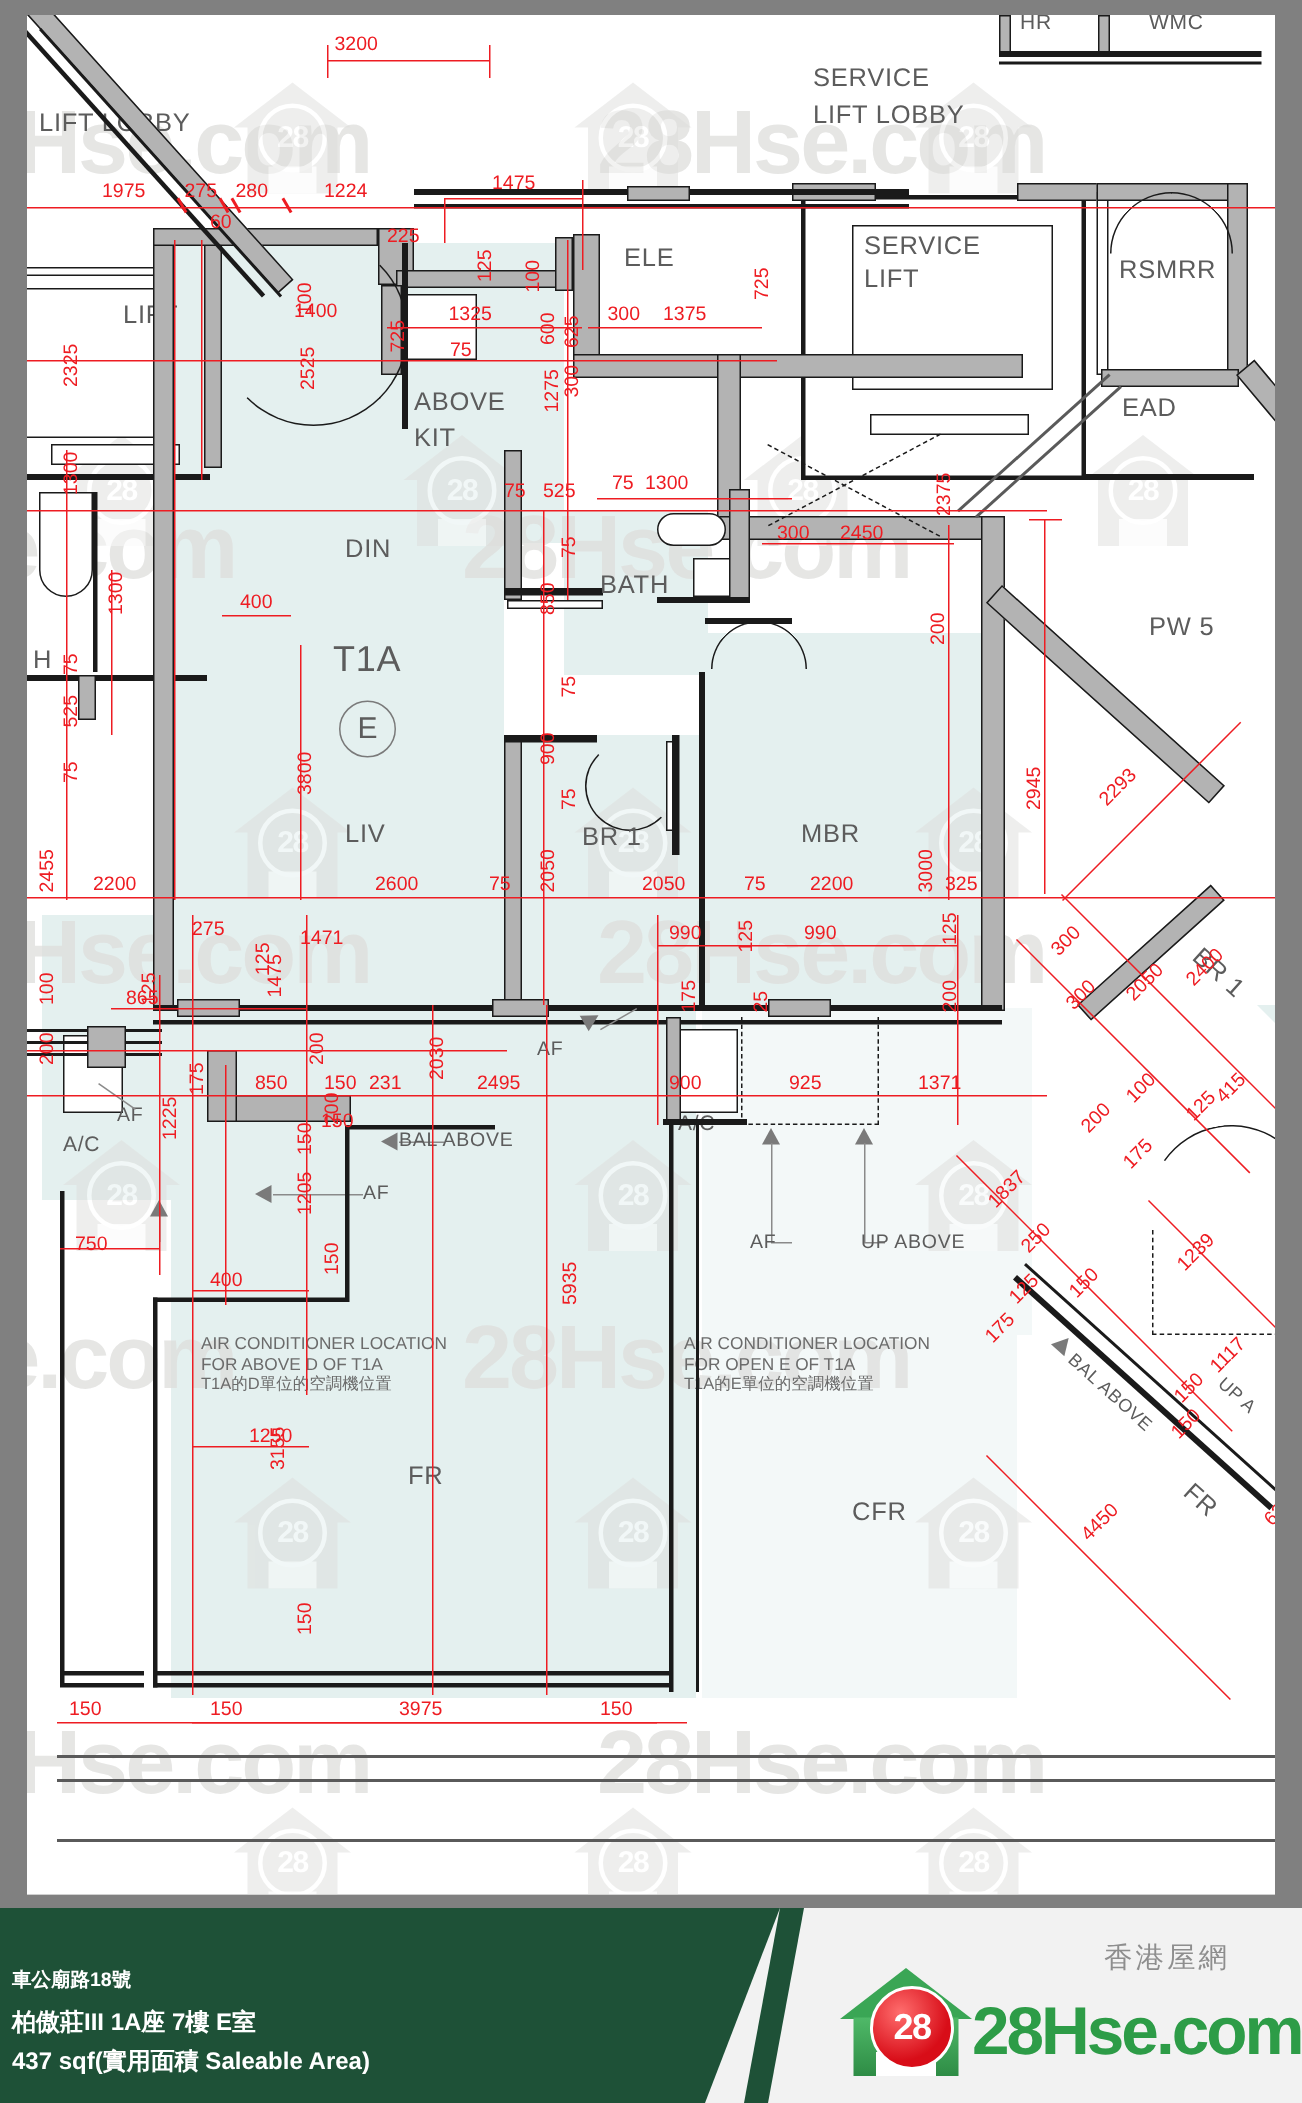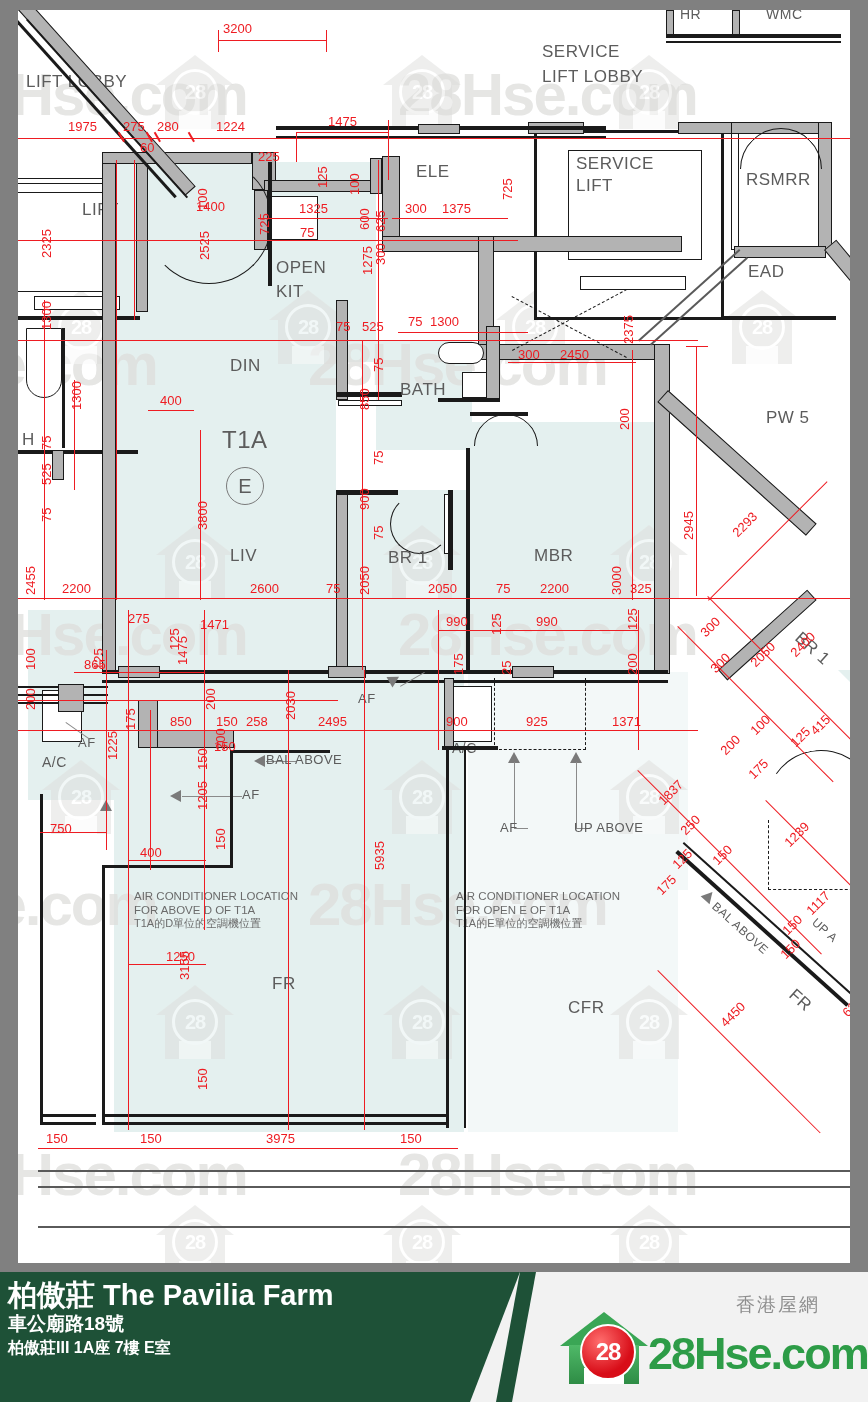--- a/index.html
+++ b/index.html
@@ -124,21 +124,21 @@
     position:absolute; left:0; top:0; width:560px; height:130px;
     background:#1e5137;
     clip-path: polygon(0 0, 520px 0, 470px 130px, 0 130px);
   }
   #footer-green2 {
     position:absolute; left:496px; top:0; width:40px; height:130px;
     background:#1e5137;
     clip-path: polygon(24px 0, 40px 0, 16px 130px, 0 130px);
   }
   .f-title { position:absolute; left:8px; top:4px; color:#fff; font-size:29px; font-weight:bold; white-space:nowrap; }
-  .f-addr  { position:absolute; left:8px; top:39px; color:#fff; font-size:19px; font-weight:bold; white-space:nowrap; }
+  .f-addr  { position:absolute; left:8px; top:39px; color:#fff; font-size:13px; font-weight:bold; white-space:nowrap; }
   .f-unit  { position:absolute; left:8px; top:66px; color:#fff; font-size:16px; font-weight:bold; white-space:nowrap; }
   .f-area  { position:absolute; left:8px; top:92px; color:#fff; font-size:16px; font-weight:bold; white-space:nowrap; }
 
   #logo { position:absolute; left:560px; top:16px; width:300px; height:100px; }
   .lg-house { position:absolute; left:0; top:24px; width:88px; height:72px; }
   .lg-roof {
     position:absolute; left:0; top:0; width:0; height:0;
     border-left:44px solid transparent; border-right:44px solid transparent;
     border-bottom:34px solid #3aa655;
   }
@@ -372,21 +372,21 @@
     <div class="wall" style="left:460px;top:226px;width:16px;height:120px;"></div>
     <div class="wall" style="left:460px;top:334px;width:190px;height:16px;"></div>
     <div class="wall" style="left:636px;top:334px;width:16px;height:330px;"></div>
 
     <div class="line-blk" style="left:258px;top:116px;width:330px;height:4px;"></div>
     <div class="line-blk" style="left:258px;top:126px;width:330px;height:3px;"></div>
     <div class="wall" style="left:400px;top:114px;width:42px;height:10px;"></div>
 
     <div class="rlabel" style="left:398px;top:152px;">ELE</div>
 
-    <div class="rlabel" style="left:258px;top:248px;">OPEN</div>
+    <div class="rlabel" style="left:258px;top:248px;">ABOVE</div>
     <div class="rlabel" style="left:258px;top:272px;">KIT</div>
     <div class="wall-thin" style="left:252px;top:186px;width:48px;height:44px;"></div>
     <div class="wall" style="left:236px;top:180px;width:14px;height:60px;"></div>
 
     <div class="door-arc" style="left:128px;top:148px;width:126px;height:126px;border-color:transparent;border-bottom-color:#1a1a1a;border-right-color:#1a1a1a;"></div>
     <div class="line-blk" style="left:250px;top:152px;width:4px;height:124px;"></div>
 
     <div class="rlabel" style="left:212px;top:346px;">DIN</div>
     <div class="rlabel big" style="left:204px;top:416px;">T1A</div>
     <div class="circ-e" style="left:208px;top:457px;">E</div>
@@ -610,21 +610,21 @@
     <div class="dtxt" style="left:110px;top:602px;">275</div>
     <div class="dtxt" style="left:182px;top:608px;">1471</div>
     <div class="dtxt v" style="left:150px;top:640px;">125</div>
     <div class="dtxt" style="left:66px;top:648px;">865</div>
     <div class="dtxt v" style="left:74px;top:660px;">125</div>
     <div class="dtxt v" style="left:6px;top:660px;">100</div>
     <div class="dtxt v" style="left:6px;top:700px;">200</div>
     <div class="dtxt v" style="left:158px;top:655px;">1475</div>
     <div class="dtxt" style="left:152px;top:705px;">850</div>
     <div class="dtxt" style="left:198px;top:705px;">150</div>
-    <div class="dtxt" style="left:228px;top:705px;">258</div>
+    <div class="dtxt" style="left:228px;top:705px;">231</div>
     <div class="dtxt v" style="left:266px;top:710px;">2030</div>
     <div class="dtxt" style="left:300px;top:705px;">2495</div>
     <div class="dtxt v" style="left:186px;top:700px;">200</div>
     <div class="dtxt v" style="left:106px;top:720px;">175</div>
     <div class="dtxt v" style="left:88px;top:750px;">1225</div>
     <div class="dtxt v" style="left:434px;top:665px;">175</div>
     <div class="dtxt v" style="left:482px;top:665px;">25</div>
     <div class="dtxt" style="left:428px;top:605px;">990</div>
     <div class="dtxt" style="left:518px;top:605px;">990</div>
     <div class="dtxt v" style="left:472px;top:625px;">125</div>
@@ -700,23 +700,23 @@
     <div class="line-gray" style="left:20px;top:1160px;width:812px;height:2px;"></div>
     <div class="line-gray" style="left:20px;top:1176px;width:812px;height:2px;"></div>
     <div class="line-gray" style="left:20px;top:1216px;width:812px;height:2px;"></div>
 
   </div>
 
   <div id="footer">
     <div id="footer-green"></div>
     <div id="footer-green2"></div>
 
-    <div class="f-title">柏傲莊 The Pavilia Farm</div>
     <div class="f-addr">車公廟路18號</div>
     <div class="f-unit">柏傲莊III 1A座 7樓 E室</div>
+    <div class="f-area">437 sqf(實用面積 Saleable Area)</div>
 
     <div id="logo">
       <div class="lg-cn">香港屋網</div>
       <div class="lg-house">
         <div class="lg-roof"></div>
         <div class="lg-body"></div>
         <div class="lg-door"></div>
         <div class="lg-badge">28</div>
       </div>
       <div class="lg-28hse">

